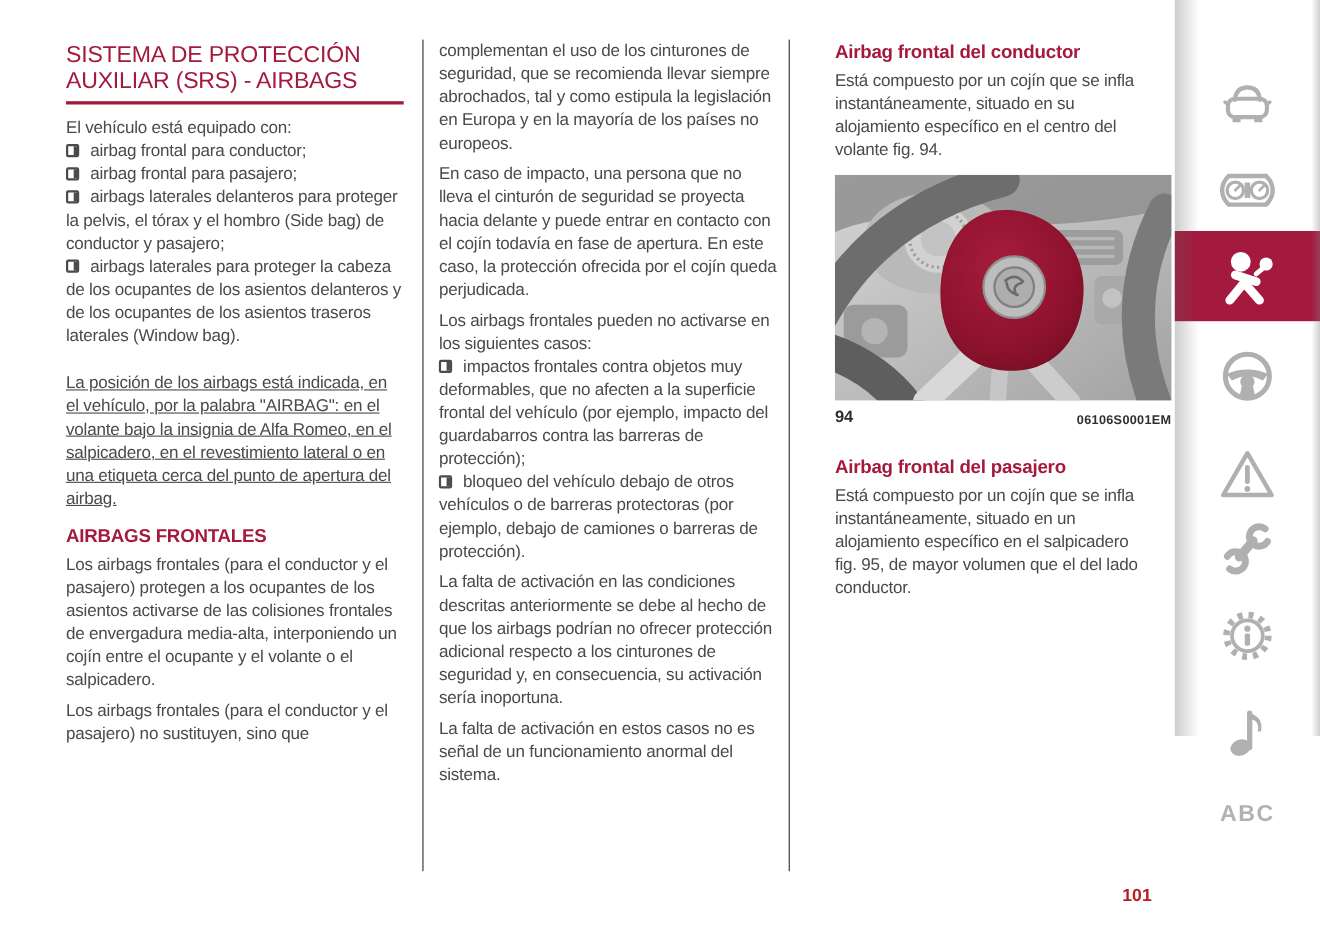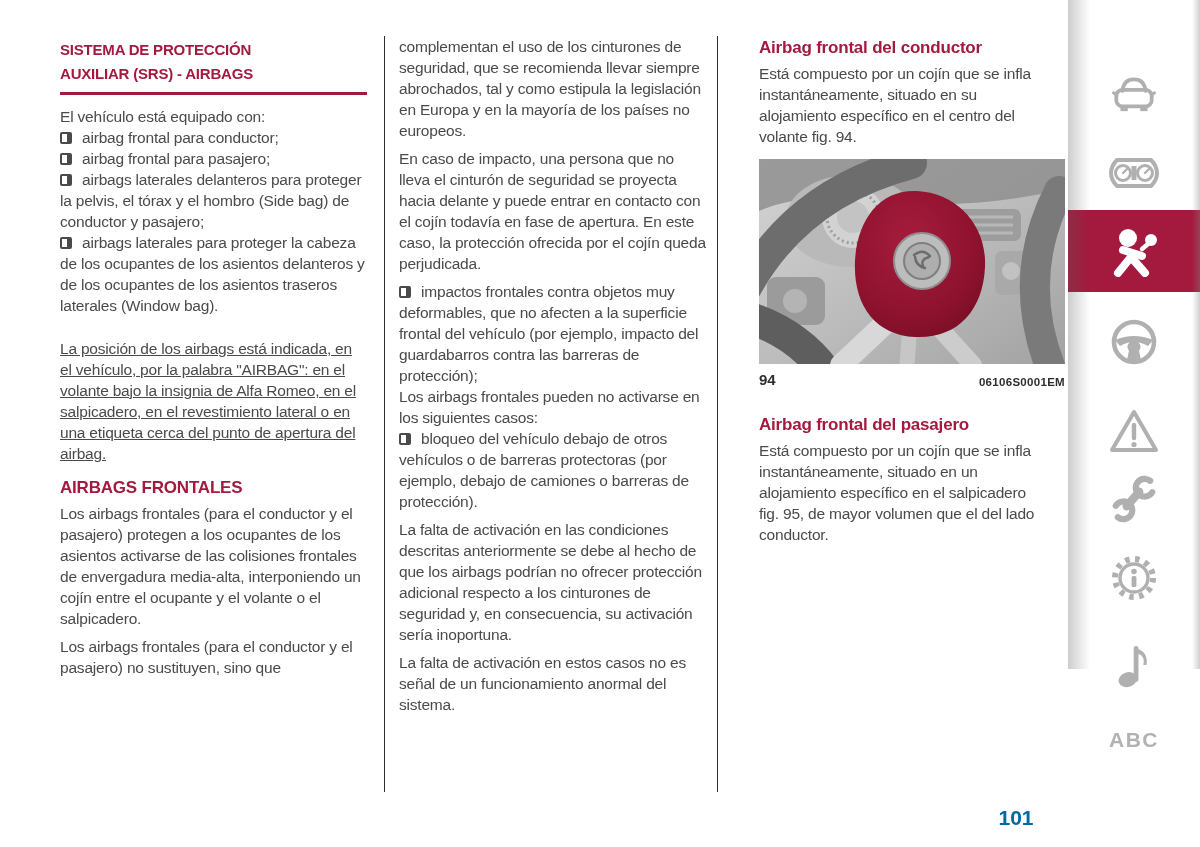--- a/index.html
+++ b/index.html
@@ -11,21 +11,21 @@
   .col { position:absolute; top:38px; }
   .col1 { left:60px;  width:307px; }
   .col2 { left:399px; width:308px; top:36px; }
   .col3 { left:739px; width:308px;padding-left:20px; }
 
   .vrule { position:absolute; top:36px; height:756px; width:1px; background:#2e2e2e; }
   .vrule1 { left:384px; }
   .vrule2 { left:717px; }
 
   
-  .title { color:var(--accent); font-size:15px; line-height:23.5px; font-weight:bold; letter-spacing:-0.2px; }
+  .title { color:var(--accent); font-size:21px; line-height:23.5px; font-weight:normal; letter-spacing:-0.2px; }
   .title-rule { height:3px; background:var(--accent); margin-top:7px; margin-bottom:11px; }
   p.body { font-size:15.5px; line-height:21px; letter-spacing:-0.2px; color:#4a4a4a; margin-bottom:7px; }
   p.body.tight { margin-bottom:0; }
   p.gap-top { margin-top:22px;text-decoration:underline; }
   .h-red-caps { color:var(--accent); font-size:17px; font-weight:bold; margin-top:14px; margin-bottom:5px; letter-spacing:-0.2px; }
   .h-red { color:var(--accent); font-size:17px; font-weight:bold; margin-bottom:5px; letter-spacing:-0.2px; }
   .h-passenger { margin-top:27px; }
 
   
   .bullet-glyph { display:inline-block; width:12px; height:12px; border:2px solid #4a4a4a;
@@ -33,22 +33,22 @@
   .bullet-glyph::after { content:''; position:absolute; right:0; top:0; bottom:0; width:3px; background:#4a4a4a; }
 
   
   .figure { width:306px; height:205px; margin-top:12px; overflow:hidden; background:#c4c4c4; }
   .figure svg { display:block; }
   .caption { display:flex; justify-content:space-between; align-items:flex-end; width:306px; margin-top:7px; }
   .fig-num  { font-size:15px; font-weight:bold; color:#2e2e2e; }
   .fig-code { font-size:11.5px; font-weight:bold; color:#2e2e2e; letter-spacing:.3px; }
 
   
-  .page-num { position:absolute; left:985px; top:806px; width:62px; text-align:center;
-              font-size:21px; font-weight:bold; color:#0369a1; }
+  .page-num { position:absolute; left:985px; top:806px; width:62px; text-align:right;
+              font-size:16px; font-weight:bold; color:#b91c1c; }
 
   
   .sidebar { position:absolute; left:1068px; top:0; width:132px; height:669px; background:#fff; }
   .sidebar::before { content:''; position:absolute; left:0; top:0; width:22px; height:100%; z-index:3;
                      background:linear-gradient(to right, rgba(90,90,90,.30), rgba(255,255,255,0)); pointer-events:none; }
   .sidebar::after { content:''; position:absolute; right:0; top:0; width:8px; height:100%; z-index:3;
                     background:linear-gradient(to right, rgba(255,255,255,0), rgba(130,130,130,.38)); pointer-events:none; }
   .side-item { position:absolute; left:0; width:132px; display:flex; justify-content:center; align-items:center; }
   .side-item svg { display:block; }
   .side-active { height:82px; background:var(--accent); z-index:1; }
@@ -78,22 +78,22 @@
     <h2 class="h-red-caps">AIRBAGS FRONTALES</h2>
     <p class="body">Los airbags frontales (para el conductor y el pasajero) protegen a los ocupantes de los asientos activarse de las colisiones frontales de envergadura media-alta, interponiendo un cojín entre el ocupante y el volante o el salpicadero.</p>
     <p class="body">Los airbags frontales (para el conductor y el pasajero) no sustituyen, sino que</p>
   </section>
 
   <div class="vrule vrule1"></div>
 
   <section class="col col2">
     <p class="body">complementan el uso de los cinturones de seguridad, que se recomienda llevar siempre abrochados, tal y como estipula la legislación en Europa y en la mayoría de los países no europeos.</p>
     <p class="body">En caso de impacto, una persona que no lleva el cinturón de seguridad se proyecta hacia delante y puede entrar en contacto con el cojín todavía en fase de apertura. En este caso, la protección ofrecida por el cojín queda perjudicada.</p>
+    <p class="body tight">Los airbags frontales pueden no activarse en los siguientes casos:</p>
     <p class="body tight"><span class="bullet-glyph"></span><span>impactos frontales contra objetos muy deformables, que no afecten a la superficie frontal del vehículo (por ejemplo, impacto del guardabarros contra las barreras de protección);</span></p>
-    <p class="body tight">Los airbags frontales pueden no activarse en los siguientes casos:</p>
     <p class="body"><span class="bullet-glyph"></span><span>bloqueo del vehículo debajo de otros vehículos o de barreras protectoras (por ejemplo, debajo de camiones o barreras de protección).</span></p>
     <p class="body">La falta de activación en las condiciones descritas anteriormente se debe al hecho de que los airbags podrían no ofrecer protección adicional respecto a los cinturones de seguridad y, en consecuencia, su activación sería inoportuna.</p>
     <p class="body">La falta de activación en estos casos no es señal de un funcionamiento anormal del sistema.</p>
   </section>
 
   <div class="vrule vrule2"></div>
 
   <section class="col col3">
     <h2 class="h-red">Airbag frontal del conductor</h2>
     <p class="body tight">Está compuesto por un cojín que se infla instantáneamente, situado en su alojamiento específico en el centro del volante fig. 94.</p>

